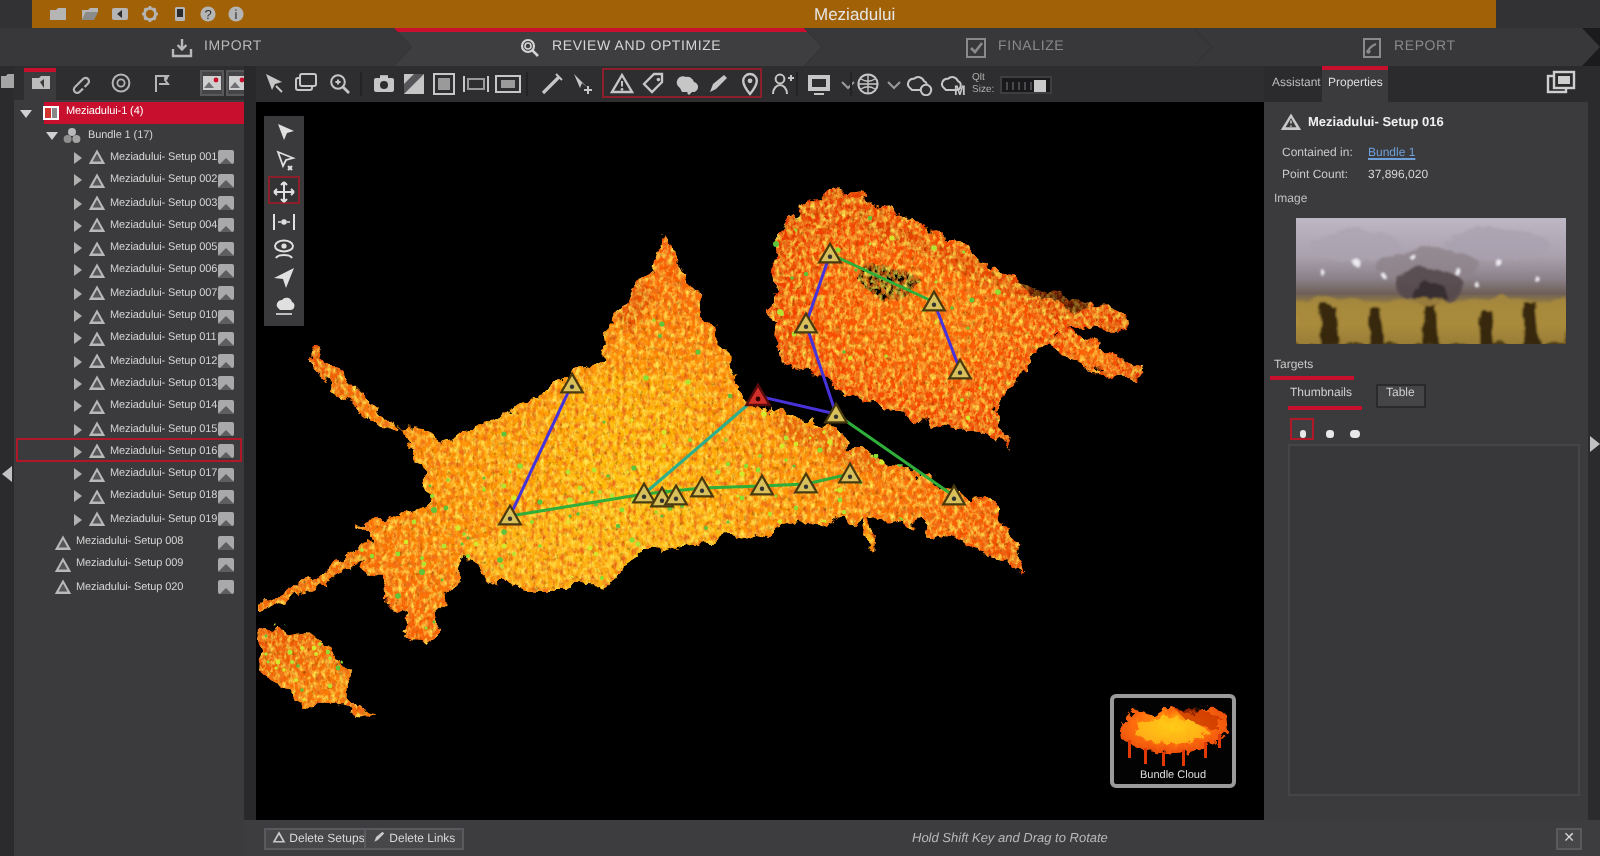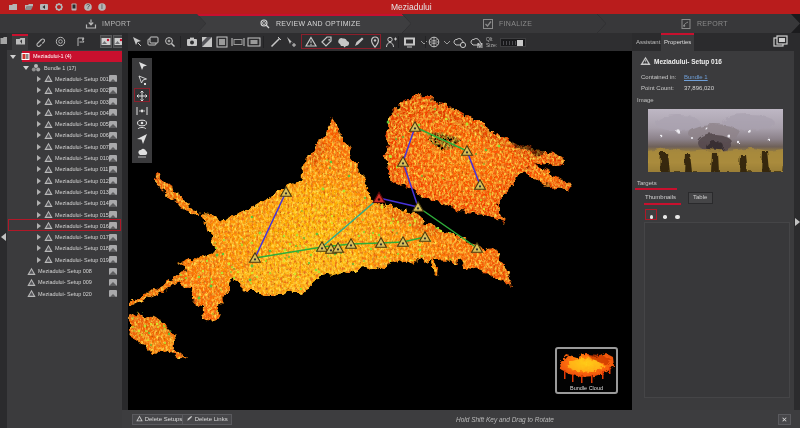--- a/index.html
+++ b/index.html
@@ -1,17 +1,17 @@
 <!DOCTYPE html>
 <html><head><meta charset="utf-8"><style>
 *{margin:0;padding:0;box-sizing:border-box;}
 html,body{width:800px;height:428px;overflow:hidden;background:#1e1e1e;
  font-family:"Liberation Sans",sans-serif;-webkit-font-smoothing:antialiased;}
 #app{position:absolute;left:0;top:0;width:800px;height:428px;background:#323234;overflow:hidden;}
-#titlebar{position:absolute;left:0;top:0;width:800px;height:14px;background:#b91c1c;}
+#titlebar{position:absolute;left:16px;top:0;width:732px;height:14px;background:#a16207;}
 #titlebar .title{position:absolute;left:391px;top:1.5px;font-size:8.5px;color:#e5e5e5;}
 #ribbon{position:absolute;left:0;top:14px;width:800px;height:19px;background:#1b1b1d;}
 .wtab{position:absolute;top:0;height:19px;}
 .wtab .lbl{position:absolute;top:6px;font-size:7px;letter-spacing:0.3px;white-space:nowrap;}
 .wtab .wicon{position:absolute;top:3.5px;width:12px;height:12px;}
 #toolrow{position:absolute;left:122px;top:33px;width:672px;height:18px;background:#2e2e30;}
 .sep{position:absolute;top:3px;width:1px;height:12px;background:#232325;}
 #leftstrip{position:absolute;left:0;top:33px;width:7px;height:395px;background:#2b2b2d;}
 #treetabs{position:absolute;left:7px;top:33px;width:115px;height:17px;background:#2e2e30;}
 #tree{position:absolute;left:7px;top:50px;width:115px;height:360px;background:#3b3b3d;overflow:hidden;}

